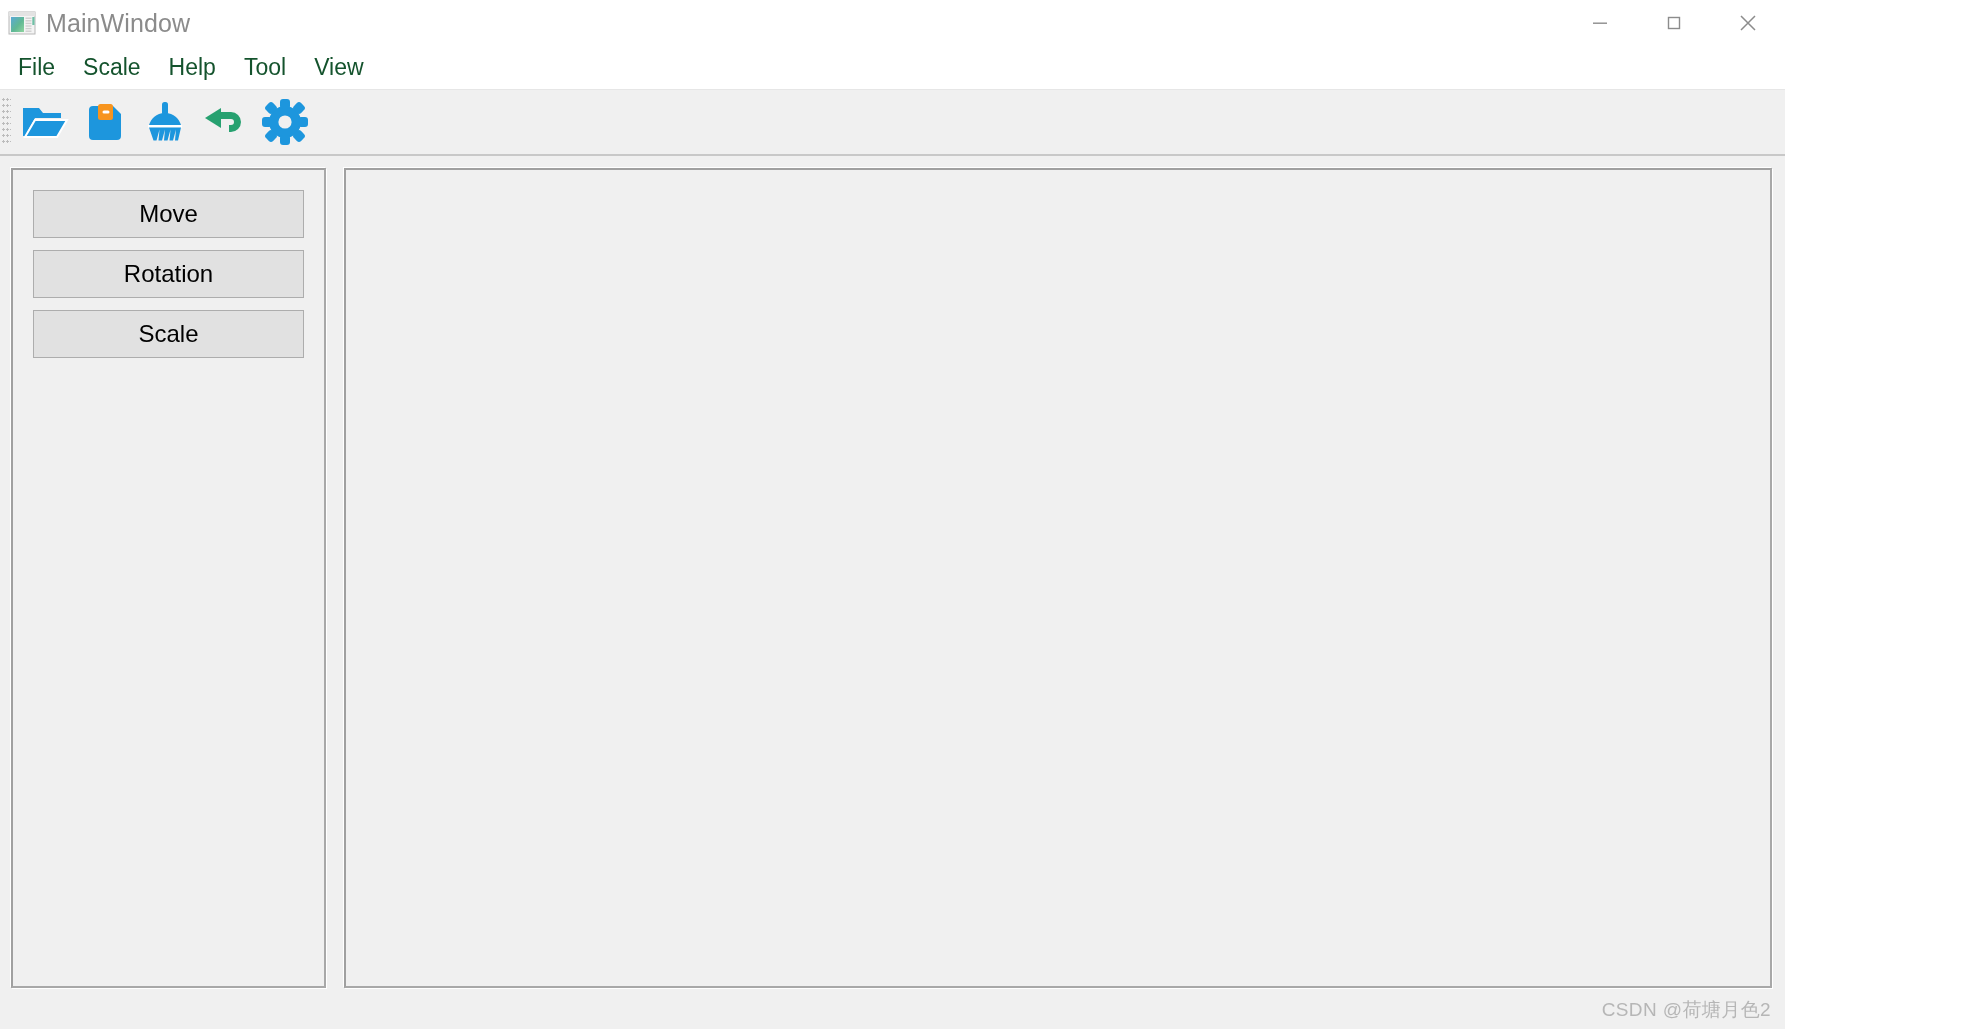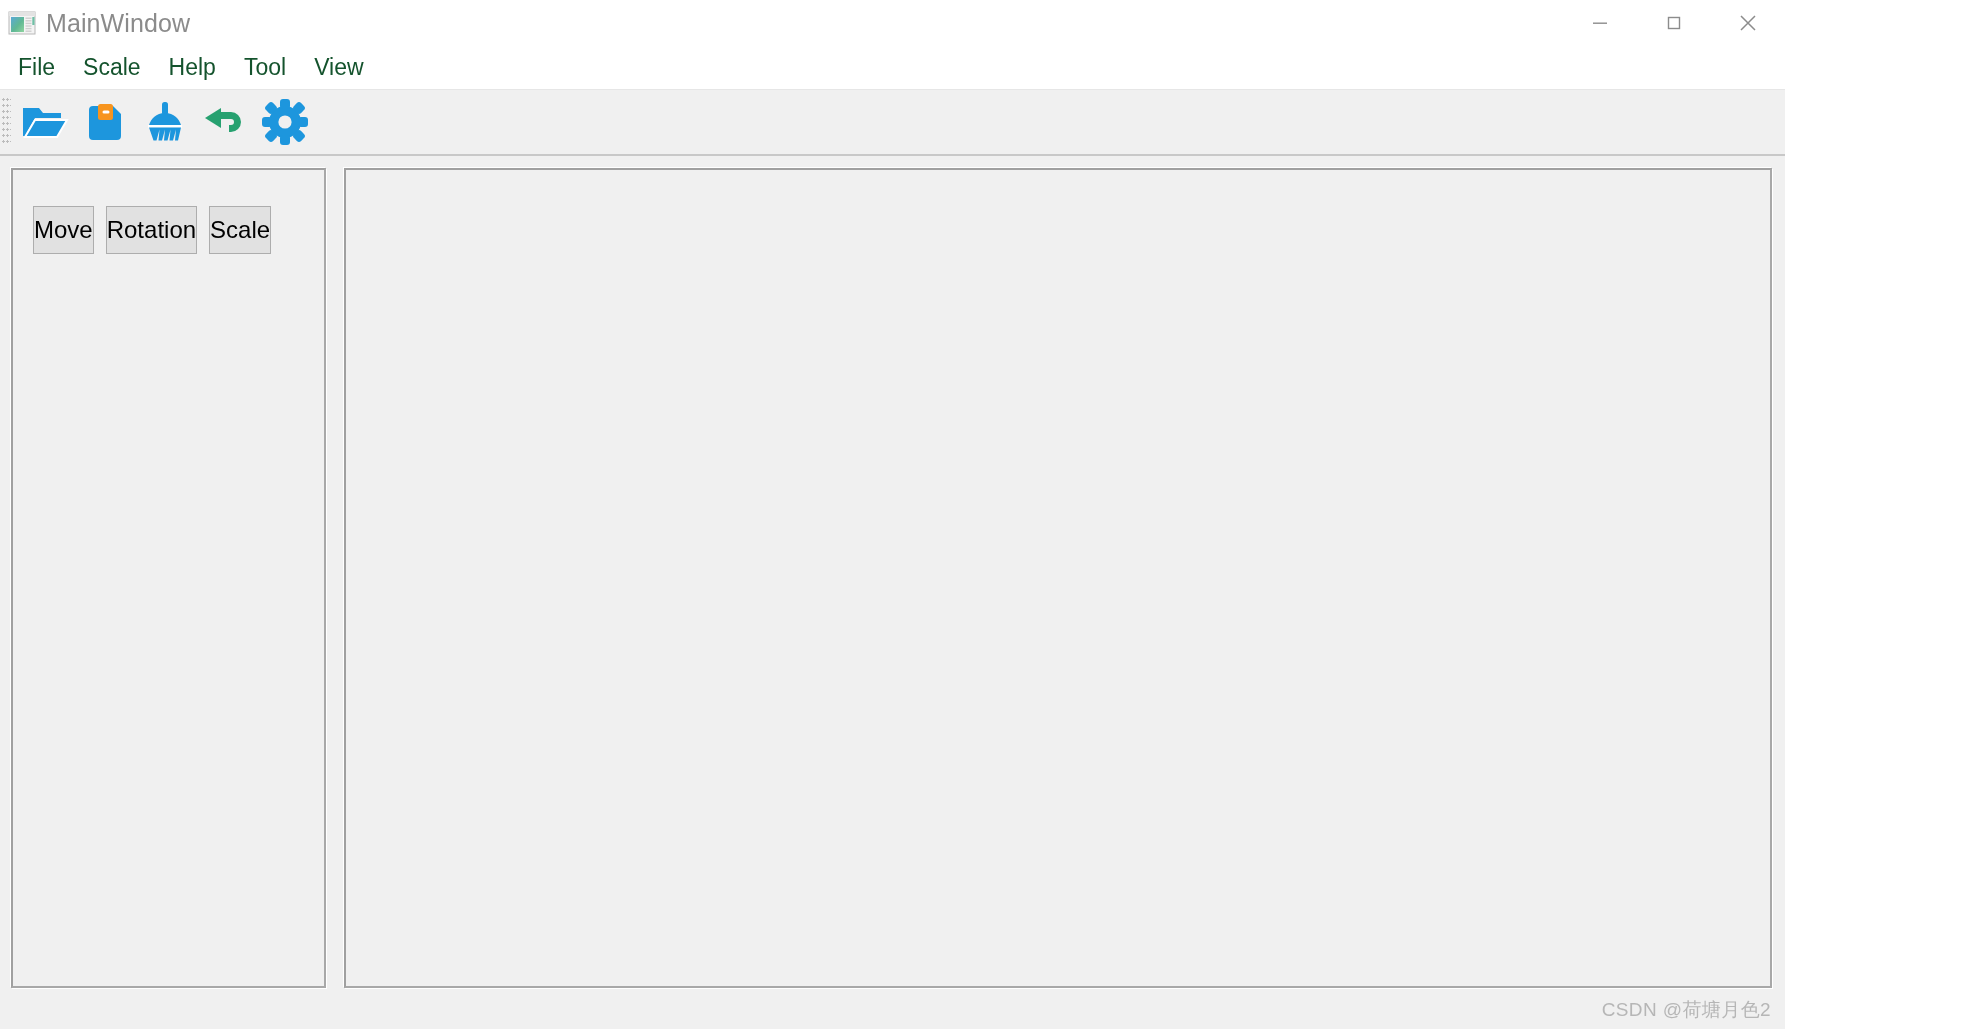--- a/index.html
+++ b/index.html
@@ -134,23 +134,23 @@
     background: #f0f0f0;
     border: 2px solid #a0a0a0;
     border-right-color: #a8a8a8;
     border-bottom-color: #a8a8a8;
     box-shadow: 1px 1px 0 0 #ffffff, -1px -1px 0 0 #ffffff;
   }
 
   .left-panel {
     width: 315px;
     flex-shrink: 0;
-    padding: 36px 20px 0 20px;
-    display: flex;
-    flex-direction: row;
+    padding: 20px 20px 0 20px;
+    display: flex;
+    flex-direction: column;
     align-items: stretch;
     gap: 12px;
   }
 
   .side-button {
     height: 48px;
     background: #e1e1e1;
     border: 1px solid #adadad;
     font-family: "Liberation Sans", sans-serif;
     font-size: 24px;

